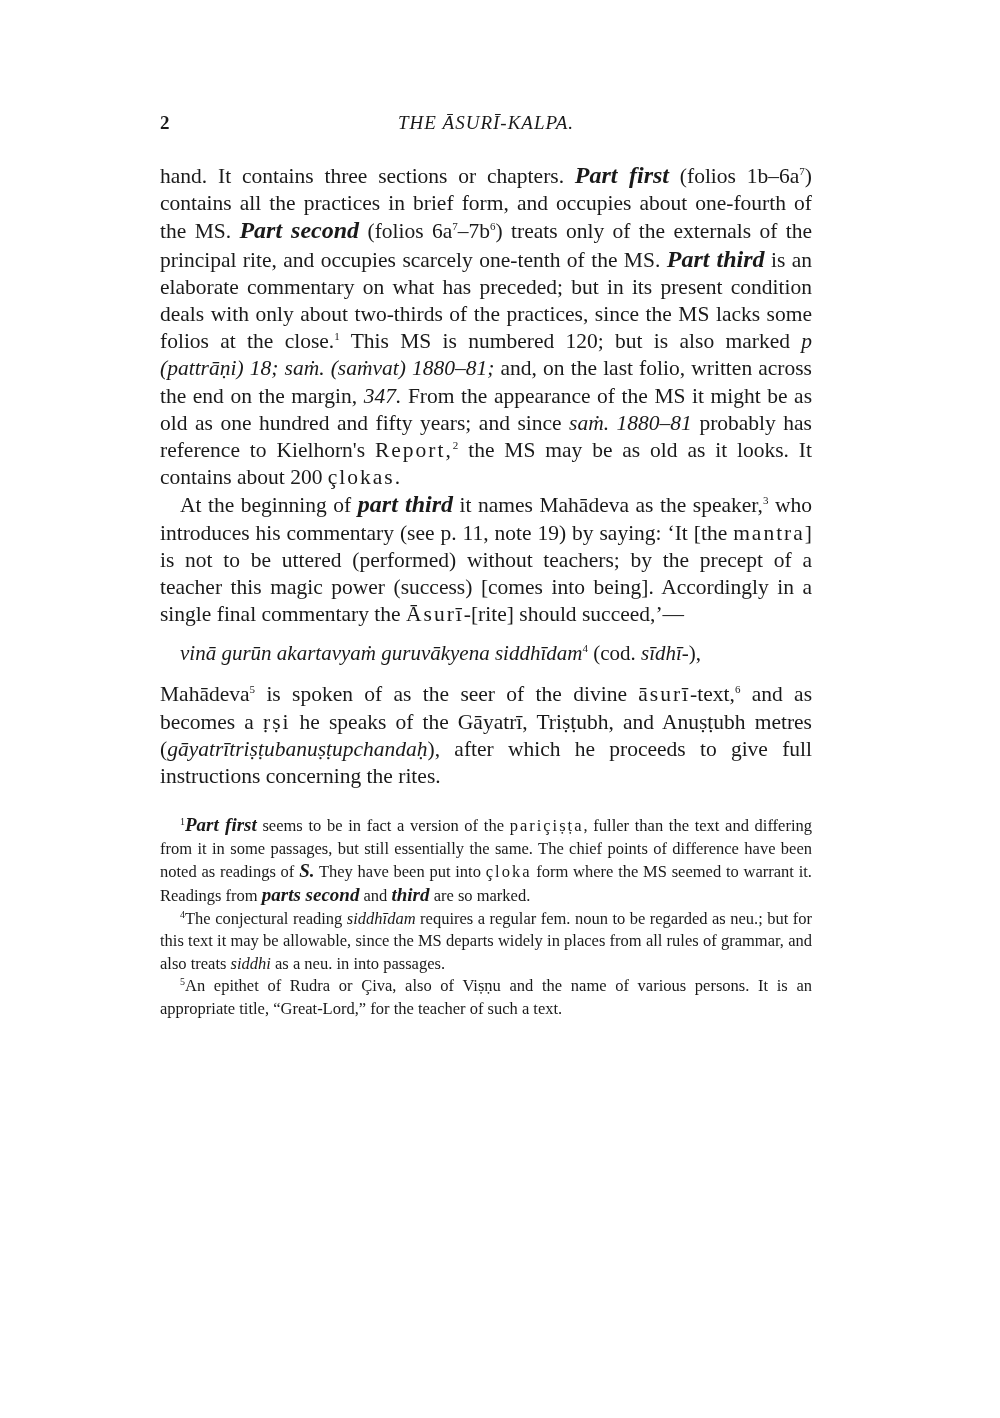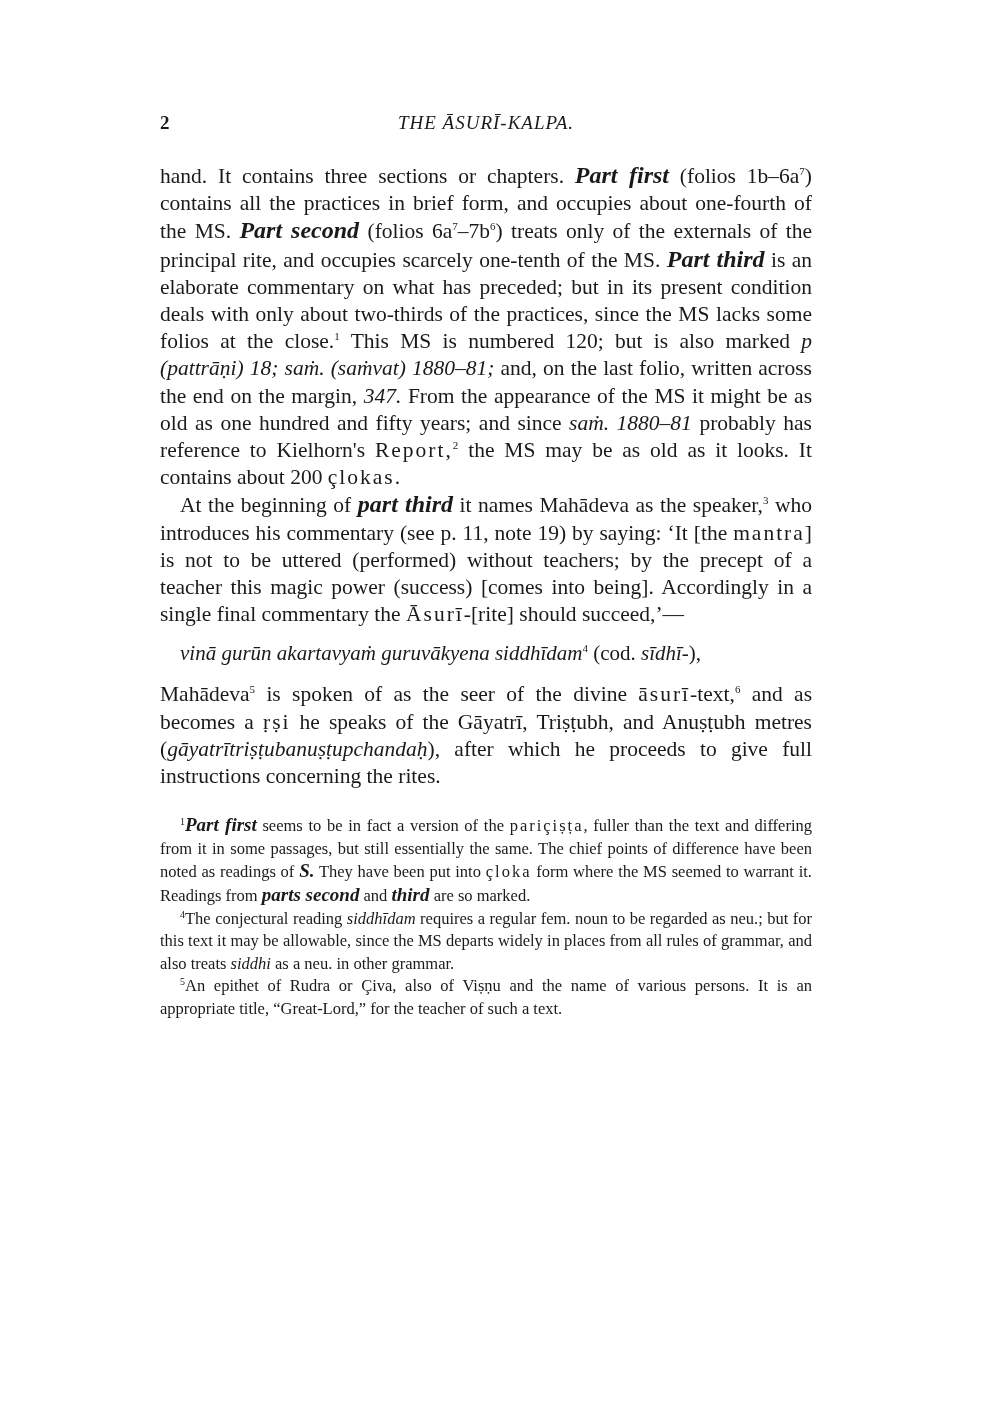--- a/index.html
+++ b/index.html
@@ -42,19 +42,19 @@
     </div>
 
     <p><span>Mahādeva</span><sup>5</sup><span> is spoken of as the seer of the divine </span><span class="sp">āsurī</span><span>-text,</span><sup>6</sup><span> and as becomes a </span><span class="sp">ṛṣi</span><span> he speaks of the Gāyatrī, Triṣṭubh, and Anuṣṭubh metres (</span><span class="it">gāyatrītriṣṭubanuṣṭupchandaḥ</span><span>), after which he proceeds to give full instructions concerning the rites.</span></p>
   </div>
 
   <div class="footnotes">
     <p><sup>1</sup><span class="bi">Part first</span><span> seems to be in fact a version of the </span><span class="sp">pariçiṣṭa</span><span>, fuller than the text and differing from it in some passages, but still essentially the same. The chief points of difference have been noted as readings of </span><span class="bi">S.</span><span> They have been put into </span><span class="sp">çloka</span><span> form where the MS seemed to warrant it. Readings from </span><span class="bi">parts second</span><span> and </span><span class="bi">third</span><span> are so marked.</span></p>
 
 
 
-    <p><sup>4</sup><span>The conjectural reading </span><span class="it">siddhīdam</span><span> requires a regular fem. noun to be regarded as neu.; but for this text it may be allowable, since the MS departs widely in places from all rules of grammar, and also treats </span><span class="it">siddhi</span><span> as a neu. in other grammar.</span></p>
+    <p><sup>4</sup><span>The conjectural reading </span><span class="it">siddhīdam</span><span> requires a regular fem. noun to be regarded as neu.; but for this text it may be allowable, since the MS departs widely in places from all rules of grammar, and also treats </span><span class="it">siddhi</span><span> as a neu. in into passages.</span></p>
 
 
     <p><sup>5</sup><span>An epithet of Rudra or Çiva, also of Viṣṇu and the name of various persons. It is an appropriate title, “Great-Lord,” for the teacher of such a text.</span></p>
 
   </div>
 </div>
 
 </body></html>

